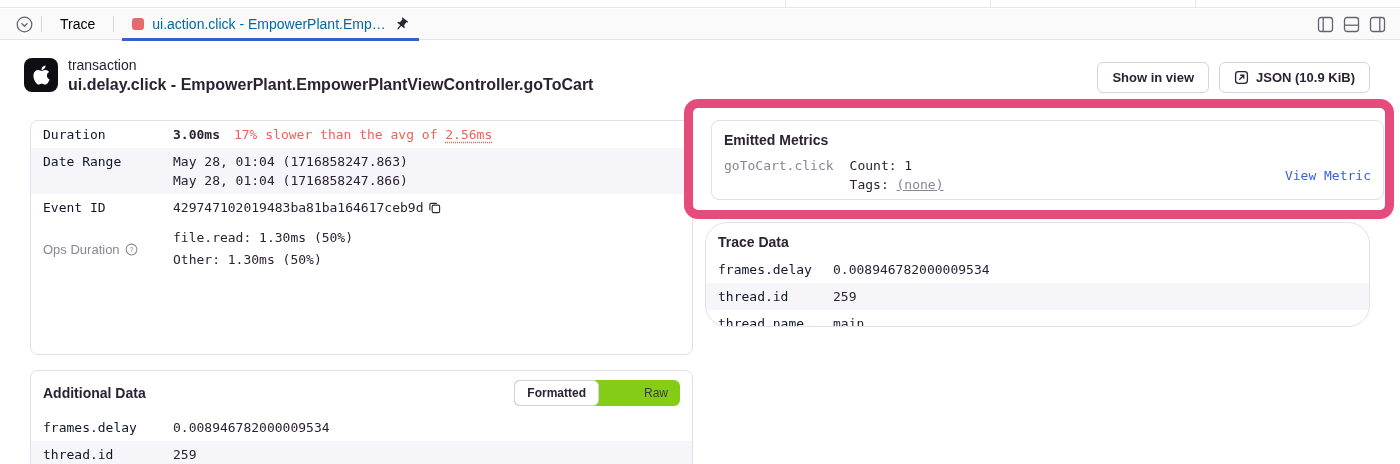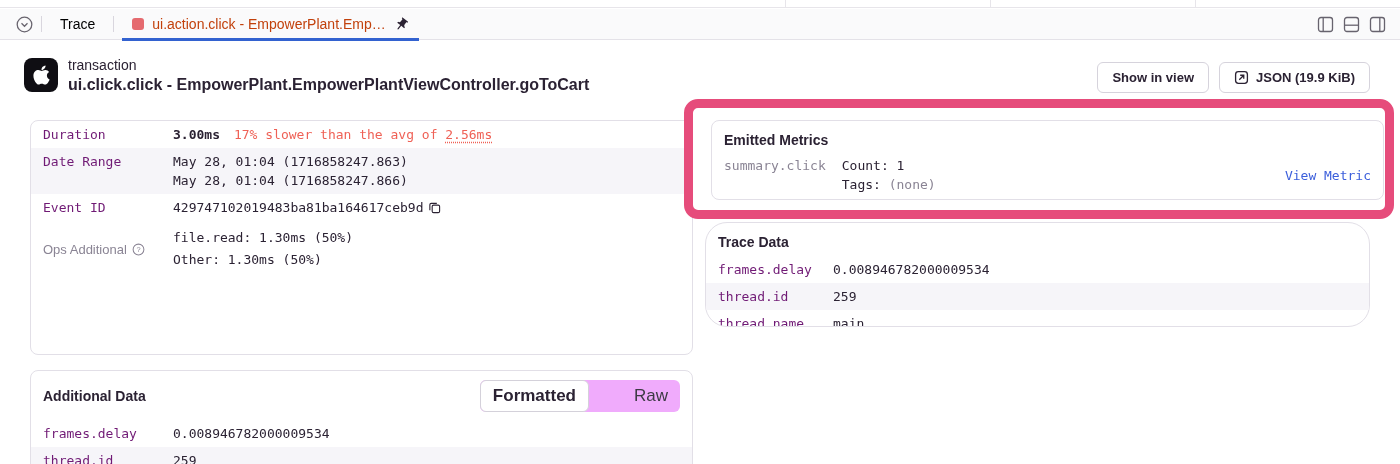--- a/index.html
+++ b/index.html
@@ -17,21 +17,21 @@
 
   
   .tab-bar { position:absolute; top:9px; left:0; width:1400px; height:31px; background:#fafafb;
     border-bottom:1px solid #e4e2e8; display:flex; align-items:center; padding:0 14px 0 16px; }
   .tb-divider { width:1px; height:16px; background:#d9d6de; margin:0 8px; }
   .icon-btn { display:flex; align-items:center; justify-content:center; cursor:pointer; background:none; border:none; }
   .trace-tab { font-size:14px; color:#000000; padding:0 10px; height:31px; display:flex; align-items:center; cursor:pointer; }
   .active-tab { position:relative; height:31px; display:flex; align-items:center; gap:8px; padding:0 10px 0 10px; cursor:pointer; }
   .active-tab::after { content:""; position:absolute; left:0; right:0; bottom:-1px; height:3px; background:var(--tab-underline-blue); }
   .tab-dot { width:12px; height:12px; border-radius:3px; background:var(--tab-dot-red); }
-  .active-tab .label { font-size:14px; color:#c2410c; }
+  .active-tab .label { font-size:14px; color:#0369a1; }
   .tab-bar .spacer { flex:1; }
   .layout-icons { display:flex; gap:9px; }
 
   
   .apple-badge { position:absolute; left:24px; top:58px; width:34px; height:34px; background:#0f0e13; border-radius:8px;
     display:flex; align-items:center; justify-content:center; }
   .header-text { position:absolute; left:68px; top:57px; }
   .event-type { font-size:14px; color:#2b2233; }
   .page-title { font-size:16px; font-weight:700; margin-top:3px; }
   .header-buttons { position:absolute; top:62px; right:30px; display:flex; gap:10px;border-radius:12px; }
@@ -42,50 +42,50 @@
   
   .card { position:absolute; background:#fff; border:1px solid #e2dfe7; border-radius:8px; overflow:hidden; }
   .card-general    { left:30px;  top:120px; width:663px; height:235px; }
   .card-metrics    { left:711px; top:120px; width:673px; height:80px;  }
   .card-trace      { left:705px; top:222px; width:665px; height:105px;border-radius:22px; }
   .card-additional { left:30px;  top:370px; width:663px; height:118px; }
   .card-title { font-size:14px; font-weight:700; padding:11px 12px 6px; }
 
   .kv { display:flex; padding:4px 12px; font-family:"DejaVu Sans Mono","Liberation Mono",monospace;
     font-size:13px; line-height:19px; }
-  .kv .k { width:130px; flex-shrink:0; color:#701a75; }
+  .kv .k { width:130px; flex-shrink:0; color:#0f172a; }
   .kv .v { color:#2b2233; word-break:break-all; }
   .stripe { background:#f6f5f9; }
   .blue { color:var(--value-blue); }
   .link { color:var(--link-blue); cursor:pointer; }
   .bold { font-weight:700; }
   .red-note { color:var(--alert-red); margin-left:14px; }
   .dotted-u { text-decoration:underline dotted; text-underline-offset:3px; }
   .copy-icon { display:inline-block; vertical-align:-2px; margin-left:5px; cursor:pointer; }
   .kv-ops { align-items:center; padding-top:6px; padding-bottom:8px; }
   .kv-ops .k { font-family:"Liberation Sans",sans-serif; display:flex; align-items:center; gap:5px; color:#8a8494; }
   .ops-line { line-height:22px; }
 
   
   .annotation { position:absolute; left:684px; top:99px; width:710px; height:120px;
     border:9px solid var(--annotation-pink); border-radius:14px; z-index:6; pointer-events:none; }
 
   
   .metrics-row { display:flex; align-items:flex-start; padding:2px 12px 10px;
     font-family:"DejaVu Sans Mono","Liberation Mono",monospace; font-size:13px; line-height:19px; }
   .metric-name { color:#8a8494; margin-right:16px; }
-  .muted { color:#8a8494; }
+  .muted { color:#8a8494;text-decoration:underline; }
   .view-metric { margin-left:auto; align-self:center; font-family:"DejaVu Sans Mono","Liberation Mono",monospace; }
 
   .kv-sm .k { width:115px; }
 
   
   .add-head { display:flex; align-items:center; justify-content:space-between; padding:9px 12px 8px; }
   .add-head .card-title { padding:0; }
-  .seg { display:flex; background:#f0abfc; border-radius:6px; font-size:17px; }
+  .seg { display:flex; background:#84cc16; border-radius:6px; font-size:12px; }
   .seg-on { background:#fff; border:1px solid #d4d1da; border-radius:6px; font-weight:700; padding:5px 12px; cursor:pointer; }
   .seg-off { padding:6px 12px; color:#3d3a44; cursor:pointer;margin-left:33px; }
 
   svg { display:block; }
 </style>
 </head>
 <body style="--annotation-pink: #e64c7b; --tab-dot-red: #e56a6f; --tab-underline-blue: #3362d0; --link-blue: #3b5edb; --value-blue: #3746ad; --alert-red: #ef6156;">
 
 <div class="top-strip">
   <div class="strip-div" style="left:785px"></div>
@@ -143,34 +143,34 @@
   </div>
 </div>
 
 <div class="apple-badge">
   <svg width="19" height="22" viewBox="0 0 384 512" fill="#fff">
     <path d="M318.7 268.7c-.2-36.7 16.4-64.4 50-84.8-18.8-26.9-47.2-41.7-84.7-44.6-35.5-2.7-74.3 20.7-88.5 20.7-15 0-49.4-19.7-76.4-19.7C63.3 141.2 4 184.8 4 273.5q0 39.3 14.4 81.2c12.8 36.7 59 126.7 107.2 125.2 25.2-.6 43-17.9 75.8-17.9 31.8 0 48.3 17.9 76.4 17.9 48.6-.7 90.4-82.5 102.6-119.3-65.2-30.7-61.7-90-61.7-91.9zm-56.6-164.2c27.3-32.4 24.8-61.9 24-72.5-24.1 1.4-52 16.4-67.9 34.9-17.5 19.8-27.8 44.3-25.6 71.9 26.1 2 49.9-11.4 69.5-34.3z"></path>
   </svg>
 </div>
 <div class="header-text">
   <div class="event-type">transaction</div>
-  <div class="page-title">ui.click.click - EmpowerPlant.EmpowerPlantViewController.goToCart</div>
+  <div class="page-title">ui.delay.click - EmpowerPlant.EmpowerPlantViewController.goToCart</div>
 </div>
 <div class="header-buttons">
   <button class="btn">
     <span>Show in view</span>
   </button>
   <button class="btn">
     <span>
       <svg width="15" height="15" viewBox="0 0 16 16" fill="none" stroke="#2b2233" stroke-width="1.4">
         <rect x="1.7" y="1.7" width="12.6" height="12.6" rx="3"></rect>
         <path d="M5.6 10.4 L10.2 5.8 M6.6 5.6 h3.8 v3.8"></path>
       </svg>
     </span>
-    <span>JSON (19.9 KiB)</span>
+    <span>JSON (10.9 KiB)</span>
   </button>
 </div>
 
 <div class="card card-general">
   <div class="kv">
     <span class="k">Duration</span>
     <span class="v"><span class="bold">3.00ms</span><span class="red-note"><span>17% slower than the avg of</span> <span class="dotted-u">2.56ms</span></span></span>
   </div>
   <div class="kv stripe">
     <span class="k">Date Range</span>
@@ -181,39 +181,39 @@
   </div>
   <div class="kv">
     <span class="k">Event ID</span>
     <span class="v"><span>429747102019483ba81ba164617ceb9d</span><span class="copy-icon"><svg width="13" height="13" viewBox="0 0 14 14" fill="none" stroke="#2b2233" stroke-width="1.2">
             <rect x="4.5" y="4.5" width="8" height="8" rx="1.5"></rect>
             <path d="M9.5 2.5 h-6 a1.5 1.5 0 0 0 -1.5 1.5 v6"></path>
           </svg></span></span>
   </div>
   <div class="kv kv-ops">
     <span class="k">
-      <span>Ops Additional</span>
+      <span>Ops Duration</span>
       <span>
         <svg width="13" height="13" viewBox="0 0 14 14" fill="none" stroke="#8a8494" stroke-width="1.1">
           <circle cx="7" cy="7" r="5.8"></circle>
           <text x="7" y="9.8" text-anchor="middle" font-size="8" stroke="none" fill="#8a8494" font-family="Liberation Sans, sans-serif">?</text>
         </svg>
       </span>
     </span>
     <span class="v">
       <div class="ops-line">file.read: 1.30ms (50%)</div>
       <div class="ops-line">Other: 1.30ms (50%)</div>
     </span>
   </div>
 </div>
 
 <div class="card card-metrics">
   <div class="card-title">Emitted Metrics</div>
   <div class="metrics-row">
-    <span class="metric-name">summary.click</span>
+    <span class="metric-name">goToCart.click</span>
     <span>
       <div>Count: 1</div>
       <div><span>Tags:</span> <span class="muted">(none)</span></div>
     </span>
     <span class="view-metric link">View Metric</span>
   </div>
 </div>
 
 <div class="annotation"></div>
 

